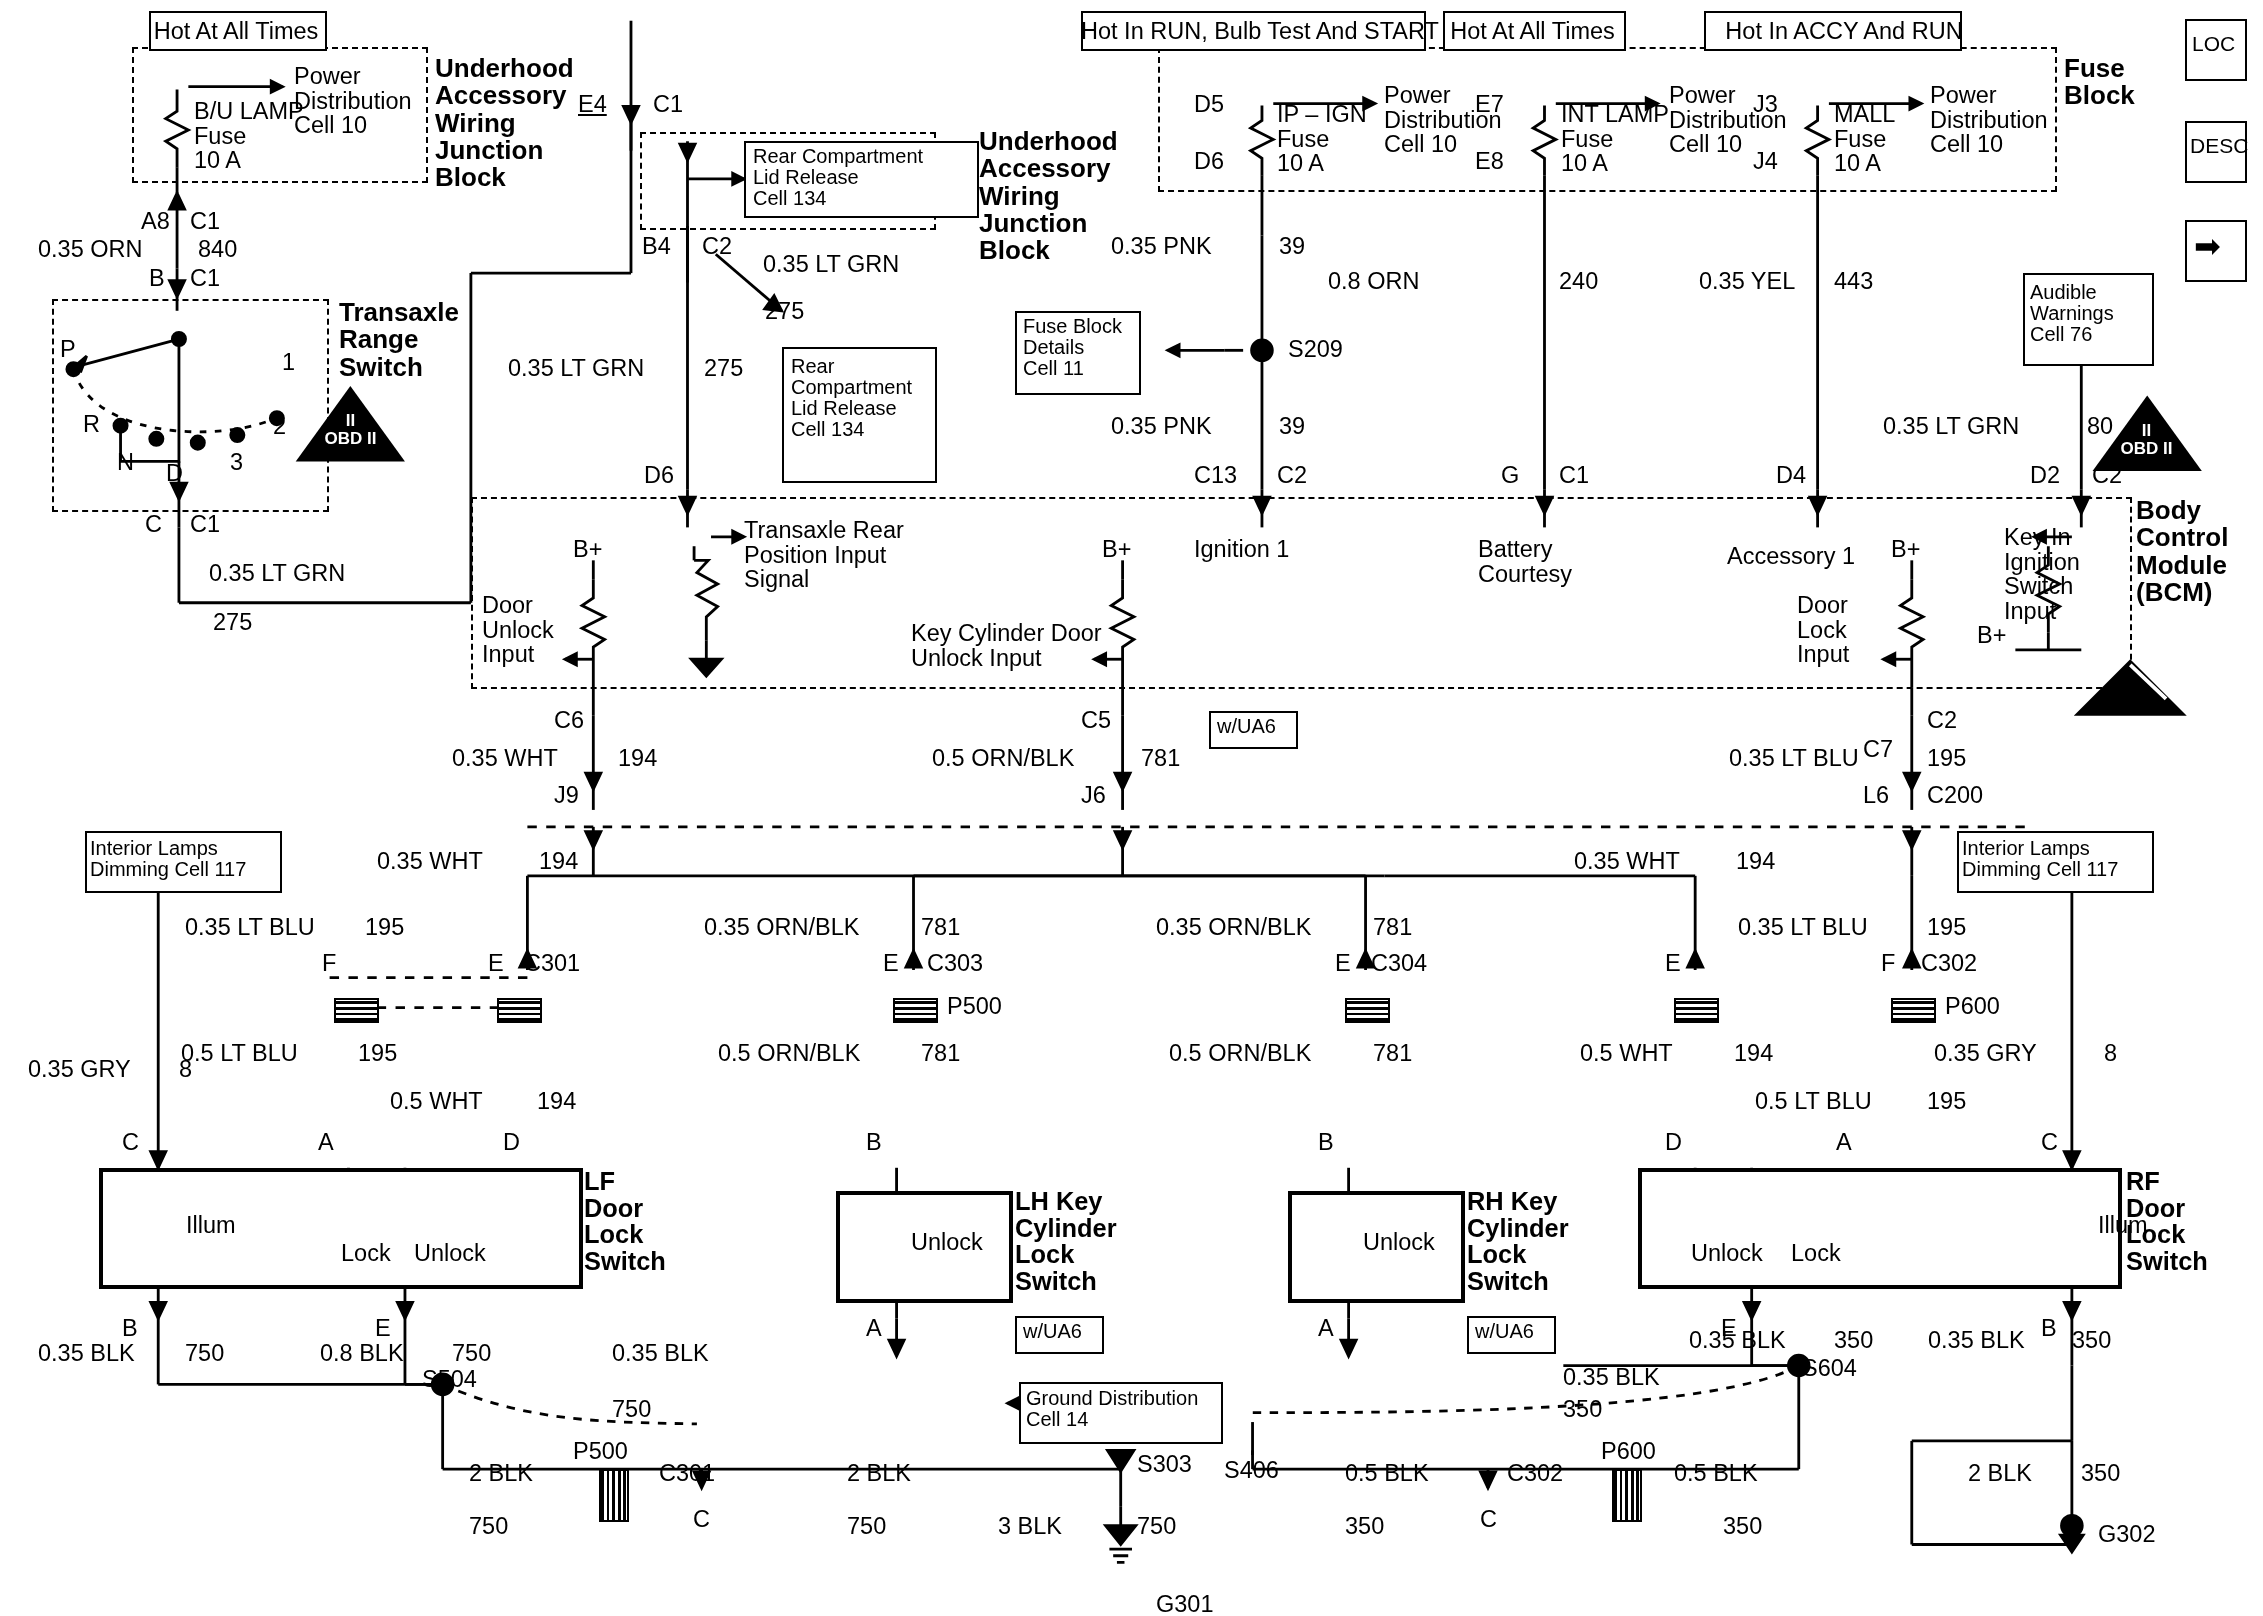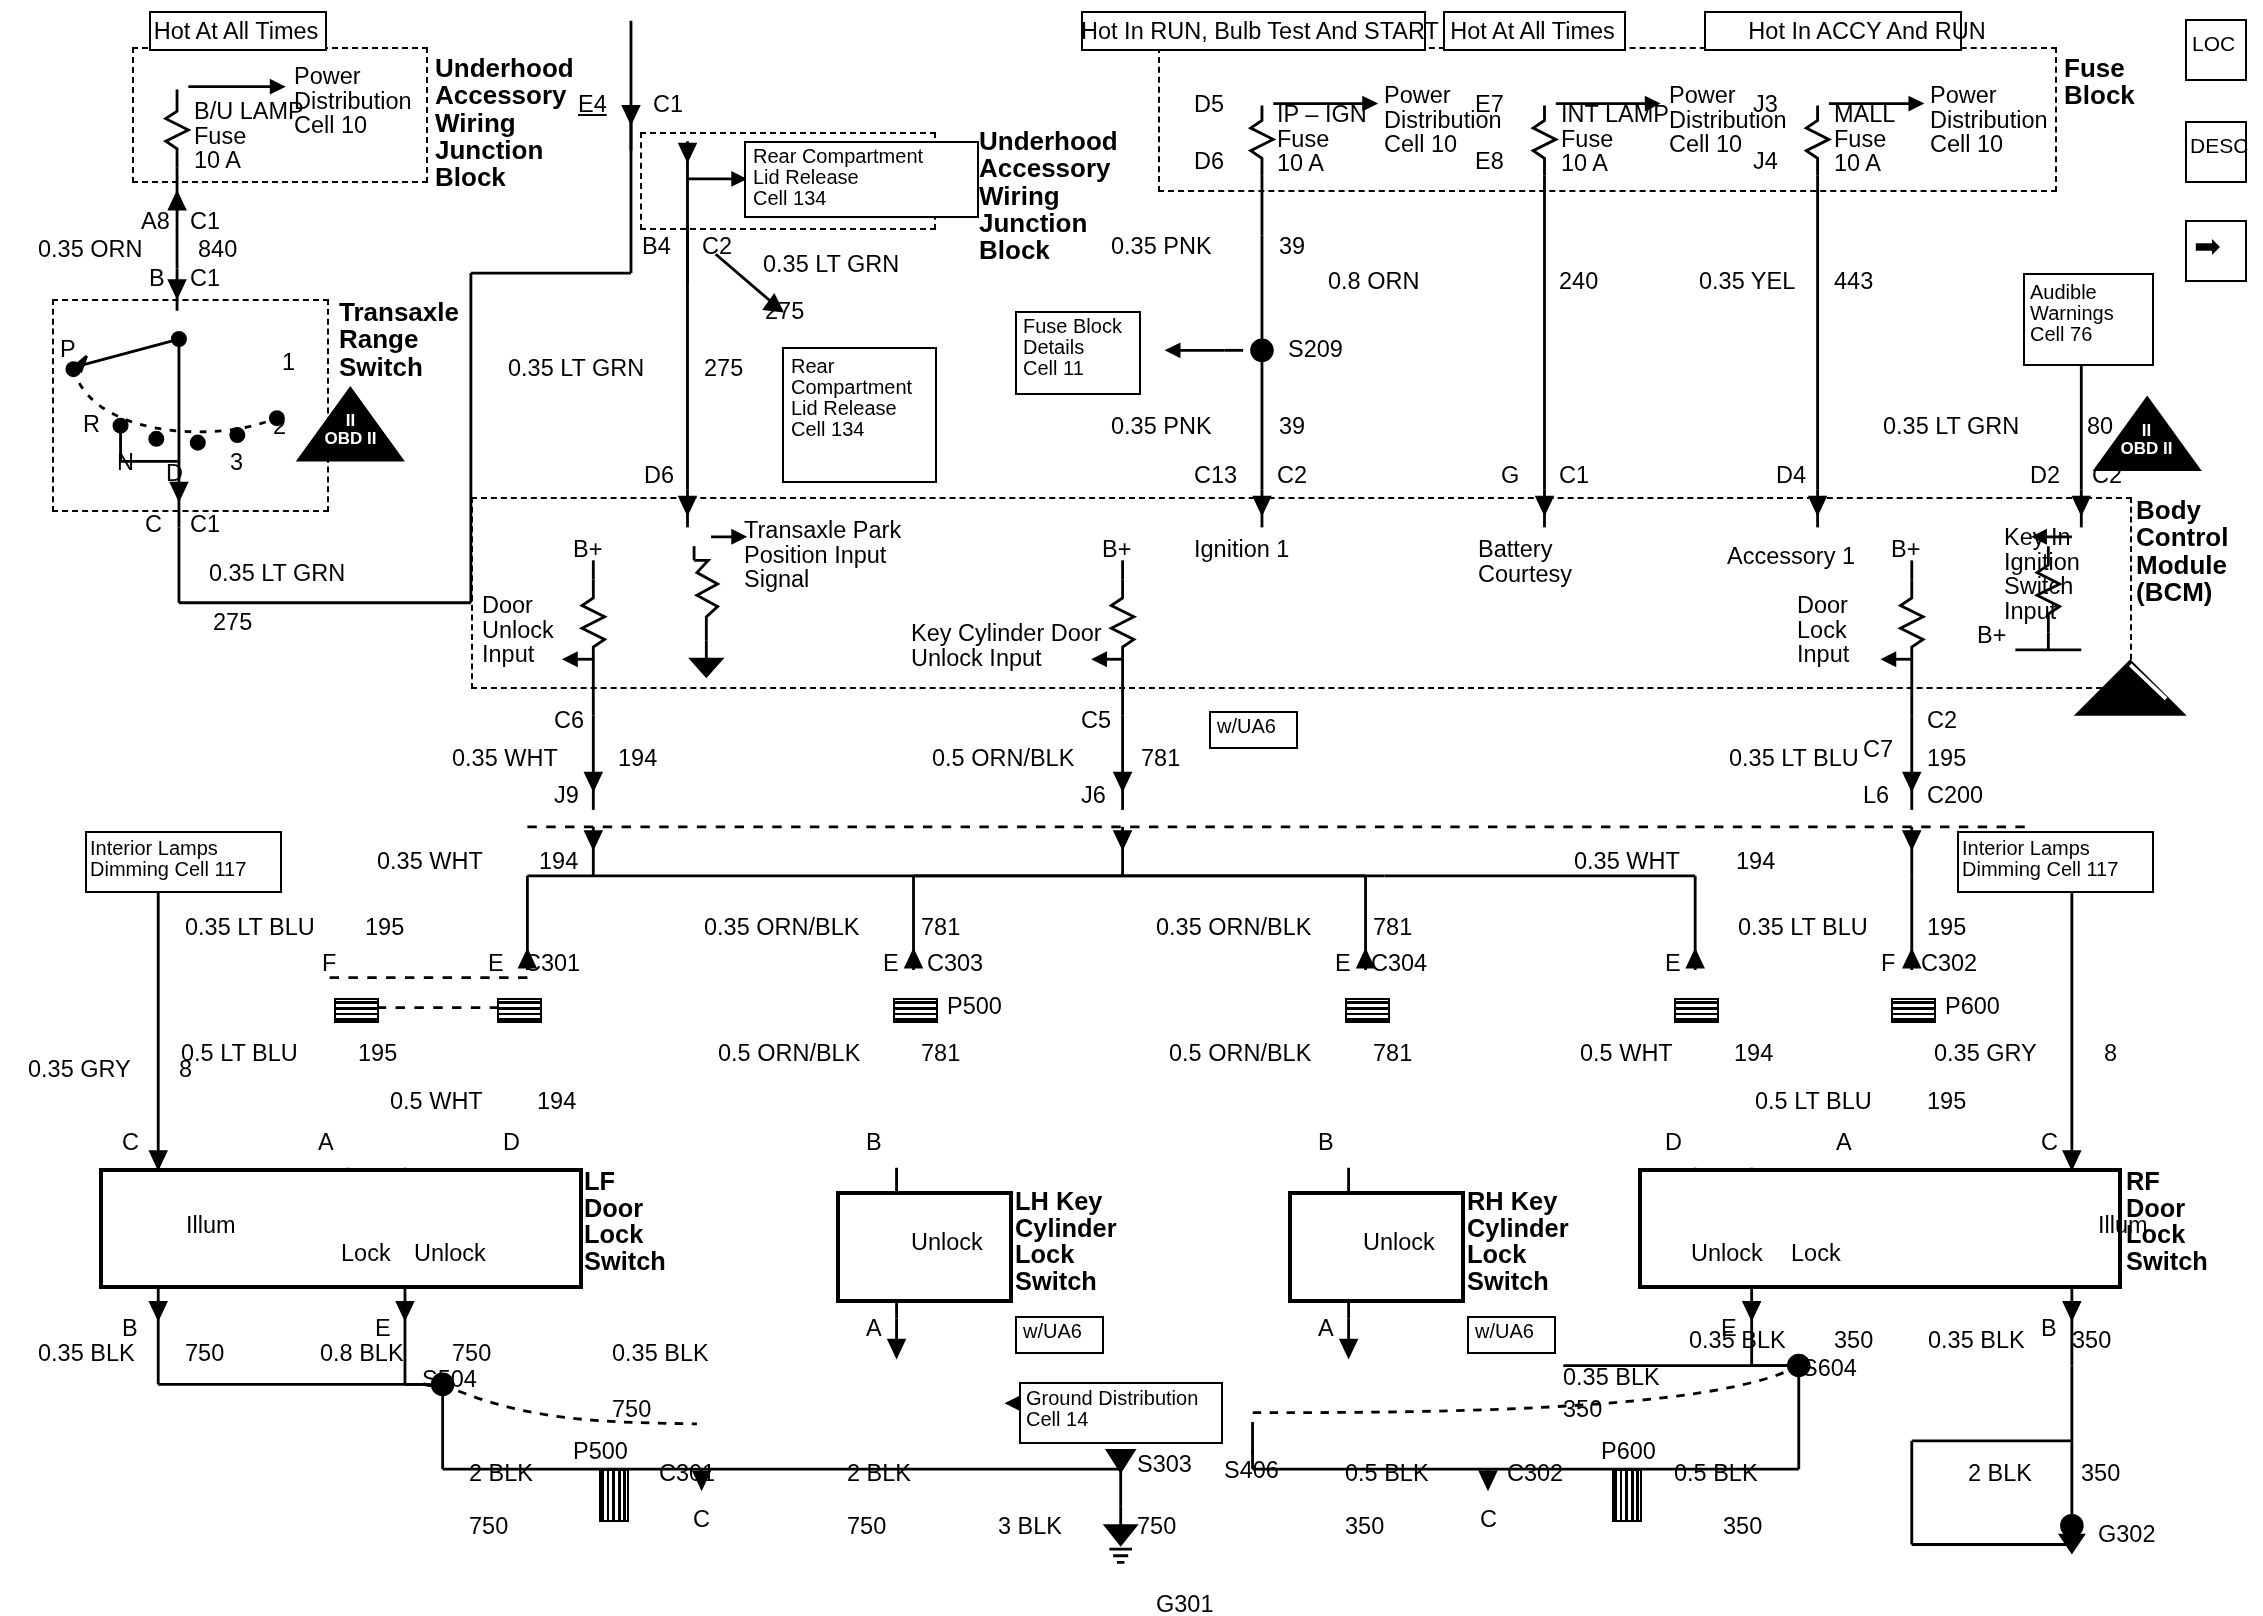--- a/index.html
+++ b/index.html
@@ -318,21 +318,21 @@
 <div class="box" style="left:149px;top:11.3px;width:174px;height:36px;"></div>
 <div class="t ctr" style="left:149px;top:19px;width:174px;">Hot At All Times</div>
 
 <div class="box" style="left:1081px;top:11.3px;width:341px;height:36px;"></div>
 <div class="t ctr" style="left:1081px;top:19px;width:341px;">Hot In RUN, Bulb Test And START</div>
 
 <div class="box" style="left:1443px;top:11.3px;width:179px;height:36px;"></div>
 <div class="t ctr" style="left:1443px;top:19px;width:179px;">Hot At All Times</div>
 
 <div class="box" style="left:1704px;top:11.3px;width:254px;height:36px;"></div>
-<div class="t ctr" style="left:1740px;top:19px;width:254px;">Hot In ACCY And RUN</div>
+<div class="t ctr" style="left:1704px;top:19px;width:254px;padding-left:13px;">Hot In ACCY And RUN</div>
 
 <div class="box" style="left:744px;top:141px;width:231px;height:73px;"></div>
 <div class="t small" style="left:753px;top:146px;width:217px;">Rear Compartment
 Lid Release
 Cell 134</div>
 
 <div class="box" style="left:782px;top:347px;width:151px;height:132px;"></div>
 <div class="t small" style="left:791px;top:356px;width:141px;">Rear
 Compartment
 Lid Release
@@ -442,21 +442,21 @@
 Junction
 Block</div>
 <div class="t" style="left:642px;top:234px;">B4</div>
 <div class="t" style="left:702px;top:234px;">C2</div>
 <div class="t" style="left:763px;top:252px;">0.35 LT GRN</div>
 <div class="t" style="left:765px;top:299px;">275</div>
 <div class="t" style="left:508px;top:356px;">0.35 LT GRN</div>
 <div class="t" style="left:704px;top:356px;">275</div>
 <div class="t" style="left:644px;top:463px;">D6</div>
 
-<div class="t" style="left:744px;top:518px;">Transaxle Park
+<div class="t" style="left:744px;top:518px;">Transaxle Rear
 Position Input
 Signal</div>
 
 <div class="t" style="left:1194px;top:92px;">D5</div>
 <div class="t" style="left:1194px;top:149px;">D6</div>
 <div class="t" style="left:1277px;top:102px;">IP – IGN
 Fuse
 10 A</div>
 <div class="t" style="left:1384px;top:83px;">Power
 Distribution

